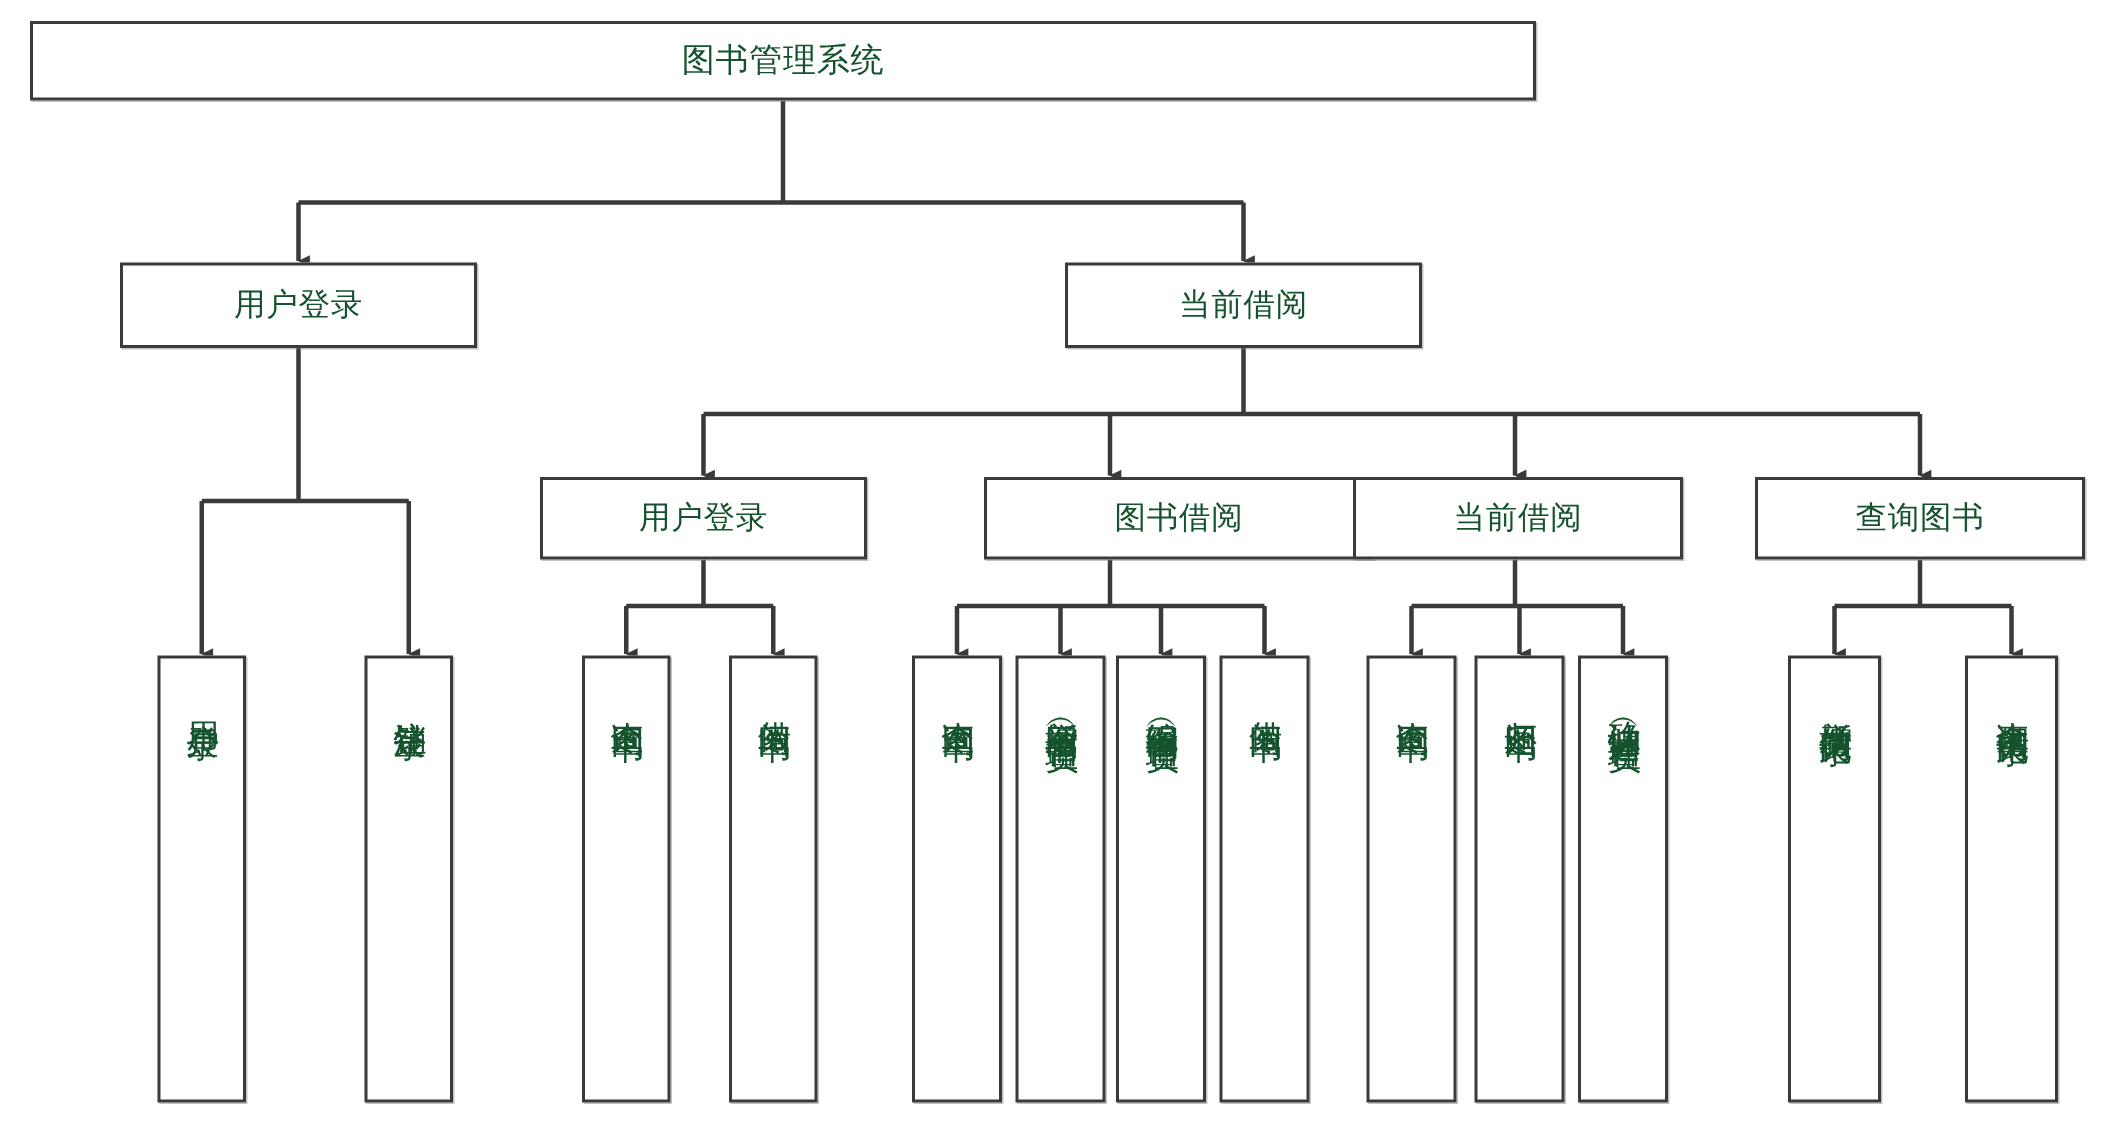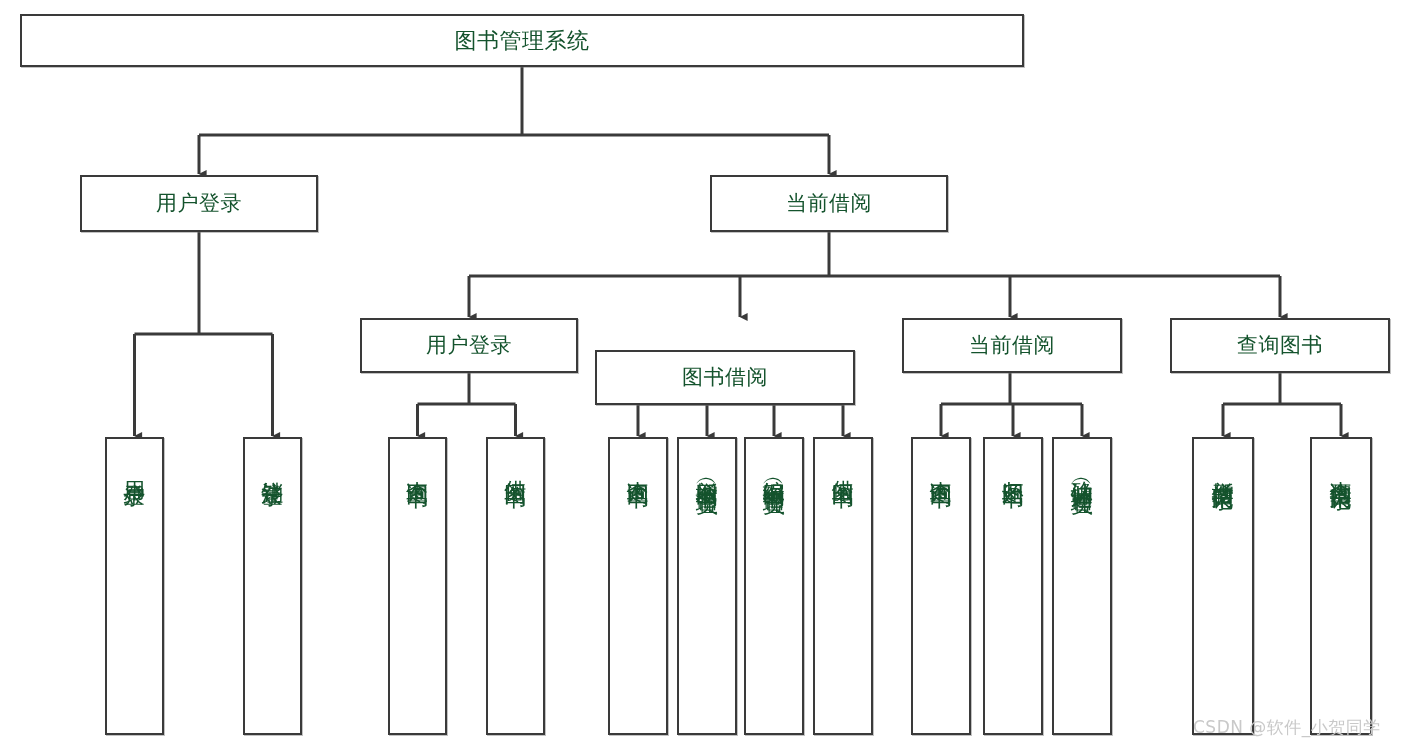--- a/index.html
+++ b/index.html
@@ -124,21 +124,21 @@
       </div>
       <div class="node horizontal" style="left: 80px; top: 175px; width: 238px; height: 57px;">
         <span class="node-label">用户登录</span>
       </div>
       <div class="node horizontal" style="left: 710px; top: 175px; width: 238px; height: 57px;">
         <span class="node-label">当前借阅</span>
       </div>
       <div class="node horizontal" style="left: 360px; top: 318px; width: 218px; height: 55px;">
         <span class="node-label">用户登录</span>
       </div>
-      <div class="node horizontal" style="left: 595px; top: 318px; width: 260px; height: 55px; margin-top: 32px;">
+      <div class="node horizontal" style="left: 656px; top: 318px; width: 260px; height: 55px;">
         <span class="node-label">图书借阅</span>
       </div>
       <div class="node horizontal" style="left: 902px; top: 318px; width: 220px; height: 55px;">
         <span class="node-label">当前借阅</span>
       </div>
       <div class="node horizontal" style="left: 1170px; top: 318px; width: 220px; height: 55px;">
         <span class="node-label">查询图书</span>
       </div>
       <div class="node vertical" style="left: 105px; top: 437px; width: 59px; height: 298px;">
         <span class="node-label">用户登录</span>
@@ -174,14 +174,13 @@
         <span class="node-label">确认归还（管理员）</span>
       </div>
       <div class="node vertical" style="left: 1192px; top: 437px; width: 62px; height: 298px;">
         <span class="node-label">新增借阅记录</span>
       </div>
       <div class="node vertical" style="left: 1310px; top: 437px; width: 62px; height: 298px;">
         <span class="node-label">查询借阅记录</span>
       </div>
     </div>
 
-  <div class="watermark" style="left: 1193px; top: 716px; color: rgb(201, 201, 201);">CSDN @软件_小贺同学</div>
 </div>
 
 </body></html>

